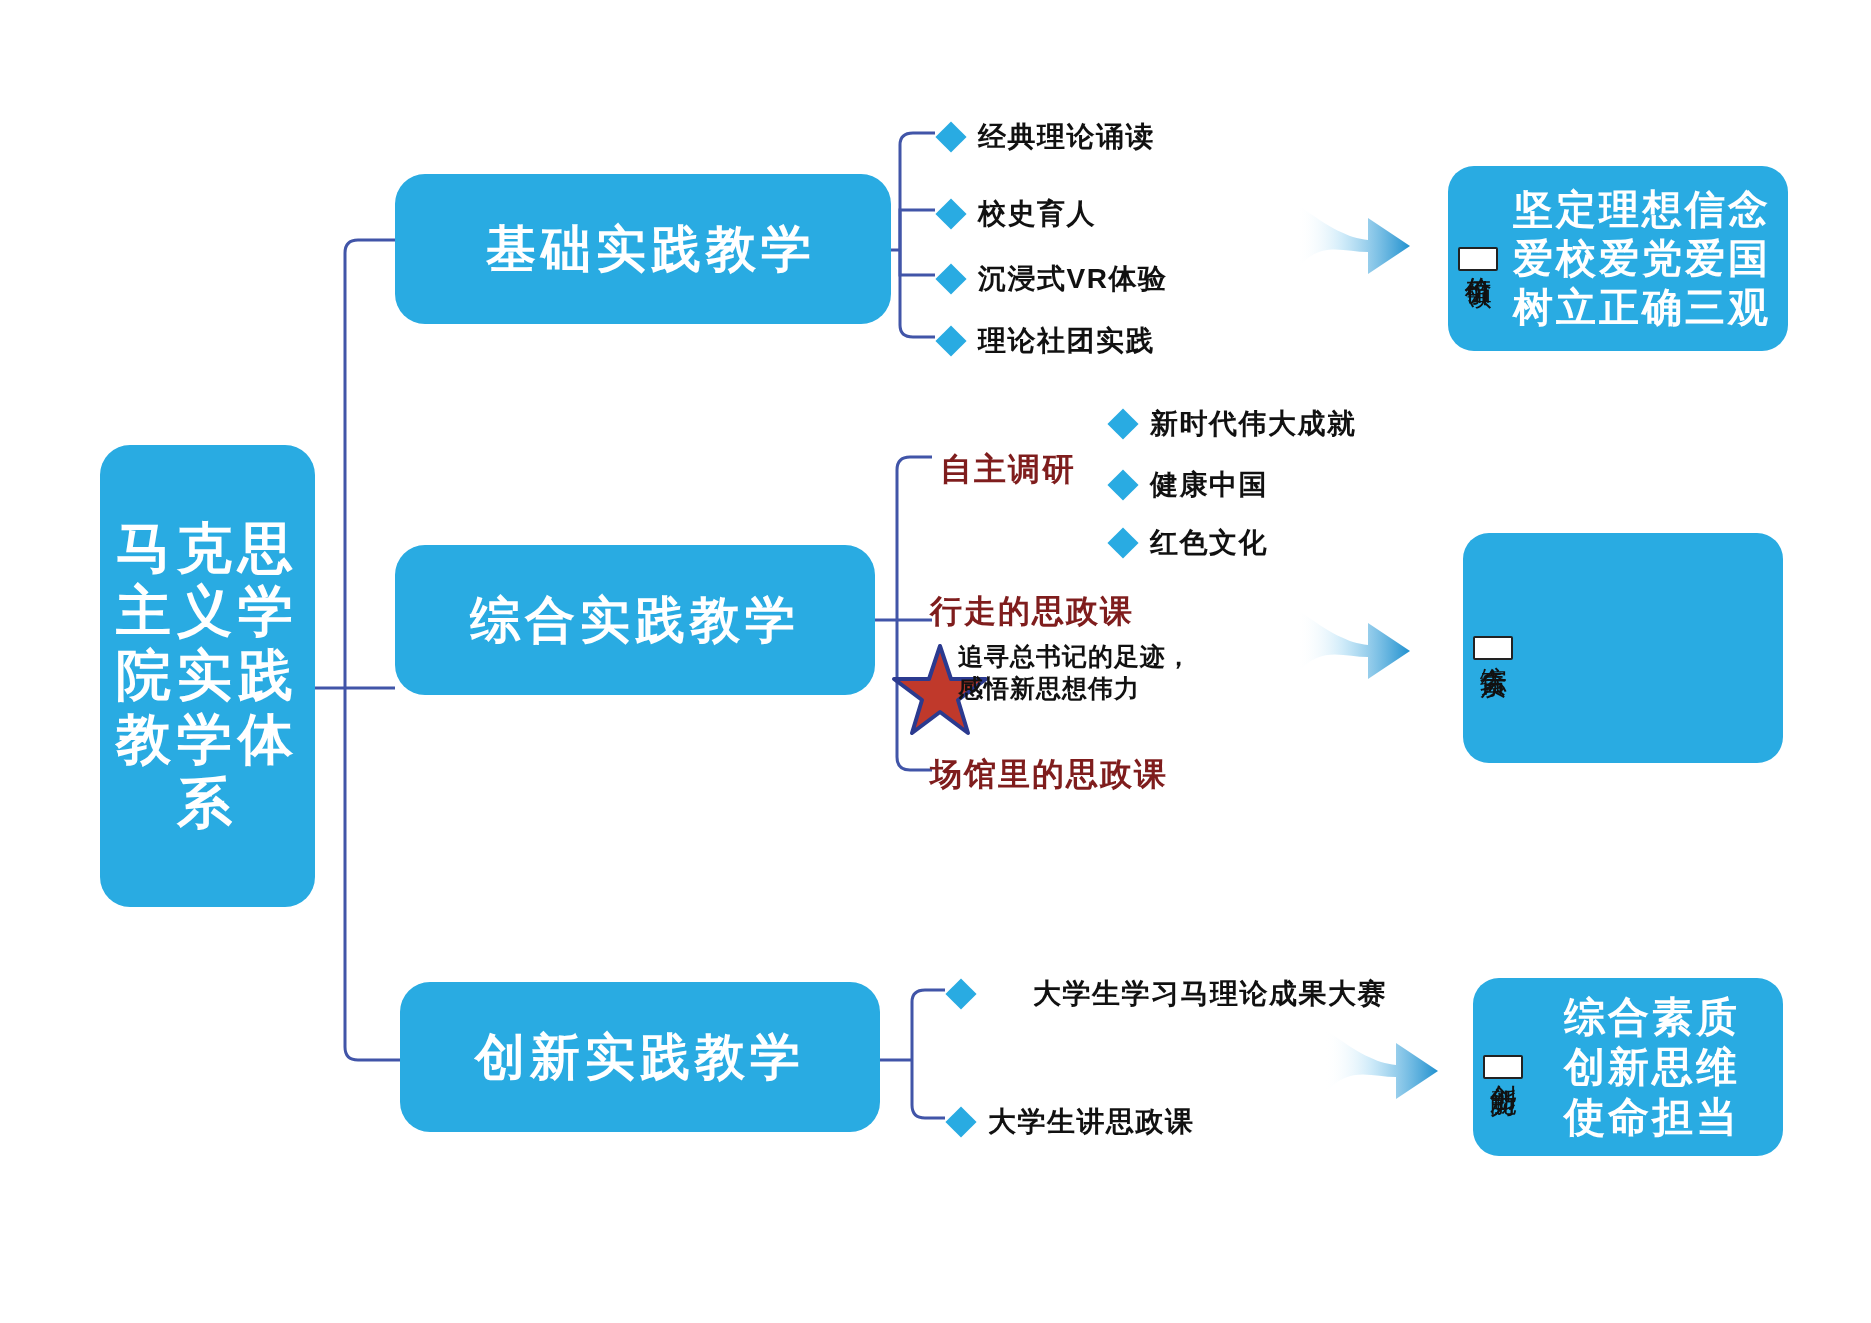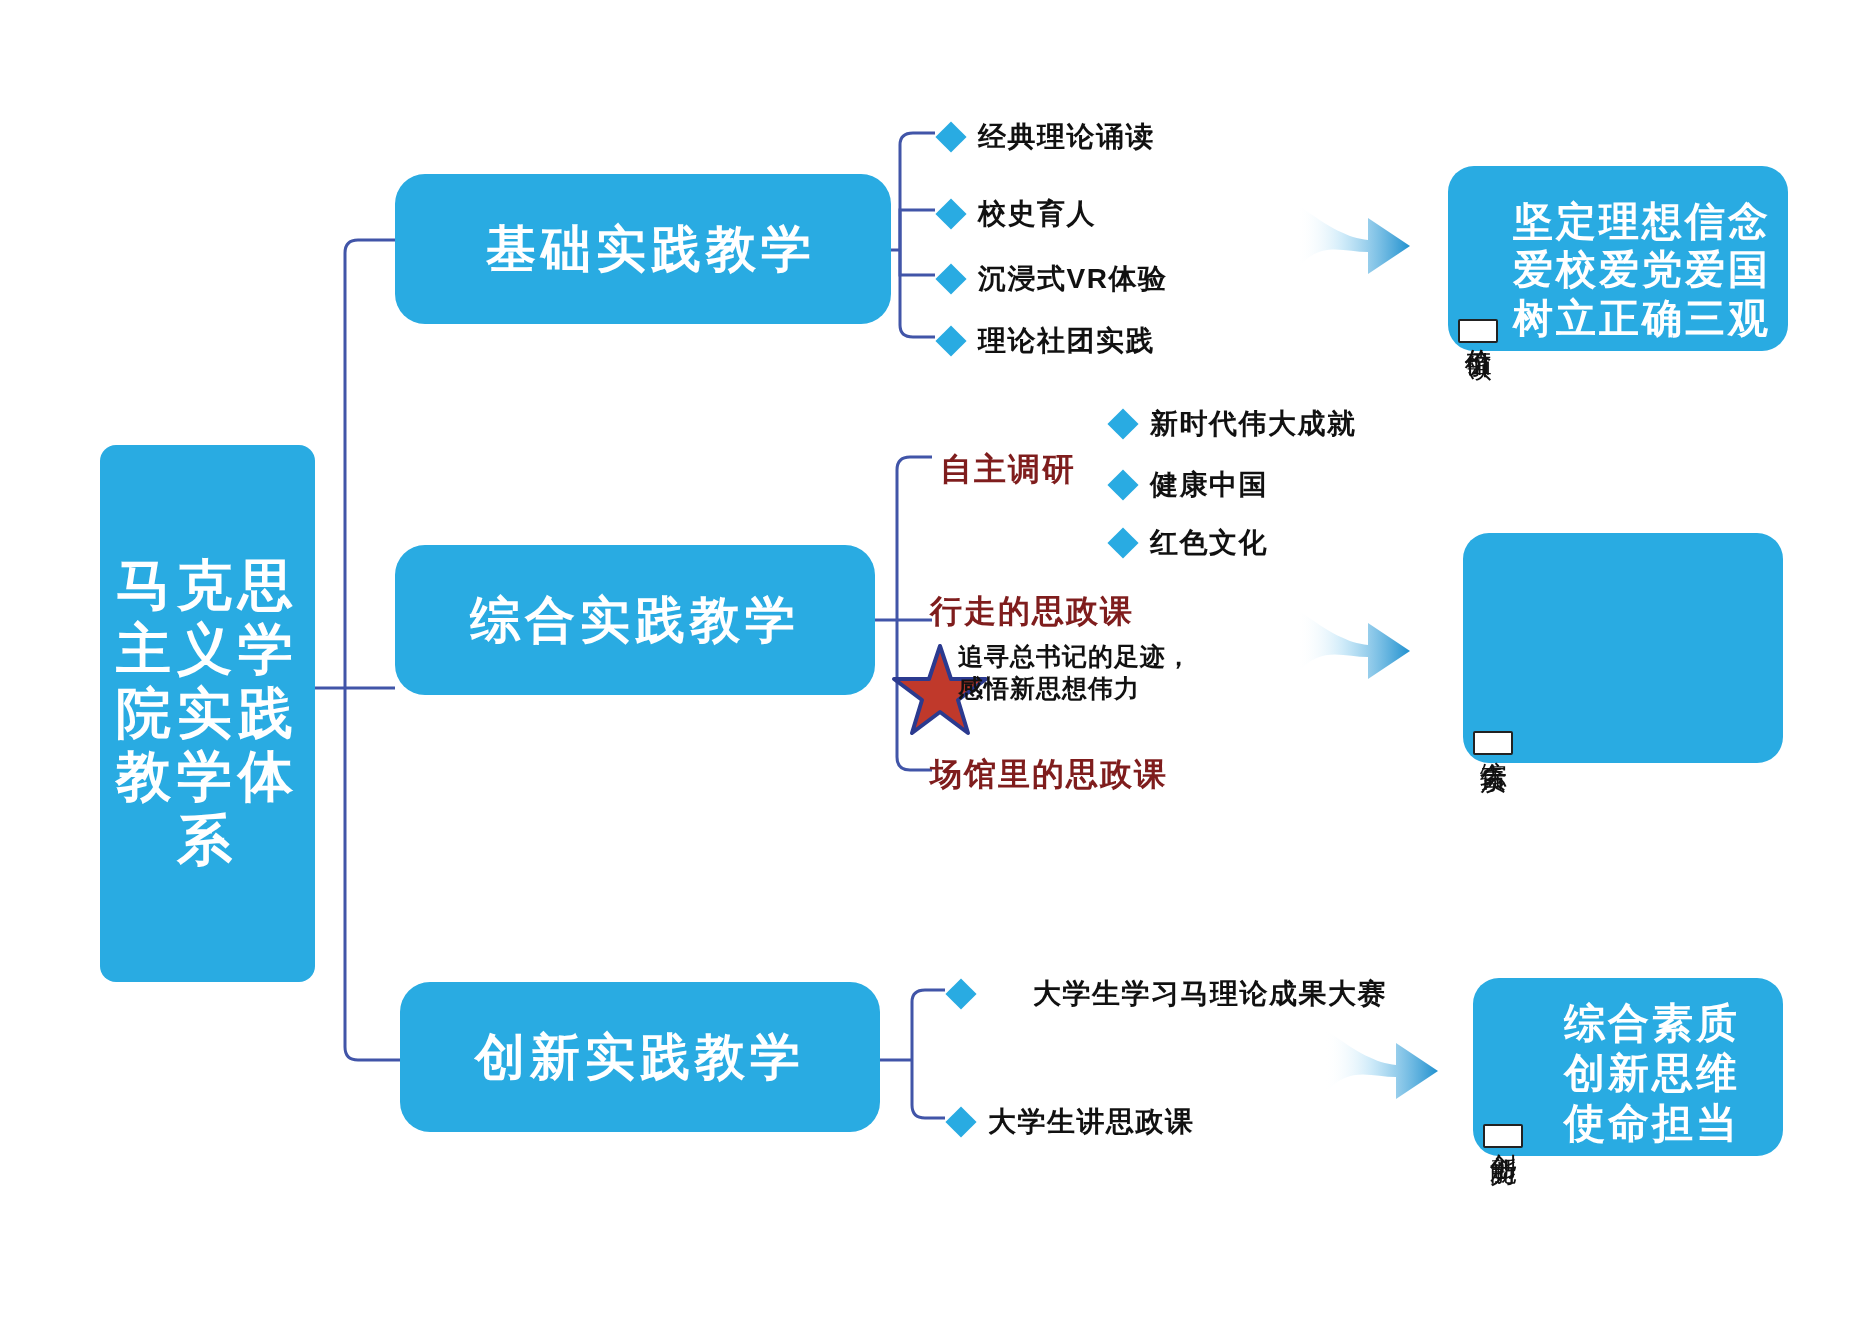--- a/index.html
+++ b/index.html
@@ -5,30 +5,30 @@
   html,body{margin:0;padding:0;background:#ffffff;}
   body{width:1871px;height:1323px;position:relative;overflow:hidden;
        font-family:"Liberation Sans","DejaVu Sans",sans-serif;}
   #stage{position:absolute;left:0;top:0;width:1871px;height:1323px;}
   svg.lines{position:absolute;left:0;top:0;width:1871px;height:1323px;pointer-events:none;}
 
   
   .node{position:absolute;background:#29ABE2;border-radius:26px;color:#fff;
         display:flex;align-items:center;justify-content:center;text-align:center;
         font-weight:bold;letter-spacing:2px;line-height:1.22;}
-  .root{left:100px;top:445px;width:215px;height:537px;border-radius:16px;
+  .root{left:100px;top:445px;width:215px;height:462px;border-radius:30px;
         font-size:55px;letter-spacing:6px;line-height:1.16;padding:14px 4px;box-sizing:border-box;}
   .branch{width:480px;height:150px;font-size:50px;letter-spacing:5px;border-radius:30px;}
   .b1{left:395px;top:174px;padding-left:16px;}
   .b2{left:395px;top:545px;}
   .b3{left:400px;top:982px;}
 
   
   .outcome{position:absolute;background:#29ABE2;border-radius:26px;color:#fff;
-           display:flex;align-items:flex-end;box-sizing:border-box;padding:8px 14px 8px 10px;}
+           display:flex;align-items:center;box-sizing:border-box;padding:8px 14px 8px 10px;}
   .out-tag{background:#ffffff;color:#111;border:2px solid #222;border-radius:2px;
            writing-mode:vertical-rl;text-orientation:upright;
            font-size:26px;line-height:1.12;letter-spacing:2px;font-weight:normal;
            padding:6px 3px;margin-right:12px;display:flex;align-items:center;justify-content:center;
            white-space:nowrap;}
   .out-text{font-size:40px;font-weight:bold;line-height:1.22;letter-spacing:3px;
             text-align:center;flex:1;}
   .o1{left:1448px;top:166px;width:340px;height:185px;}
   .o2{left:1463px;top:533px;width:320px;height:230px;}
   .o3{left:1473px;top:978px;width:310px;height:178px;}

